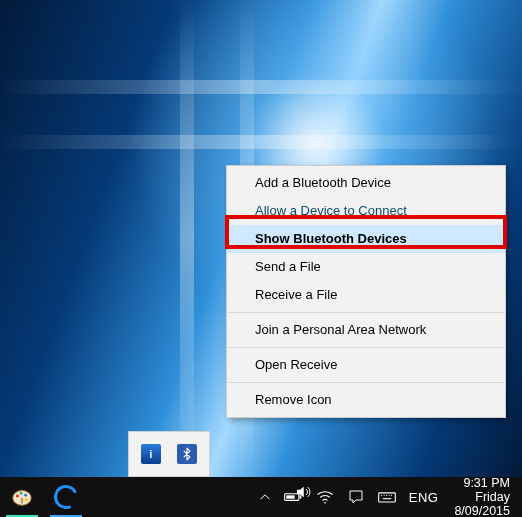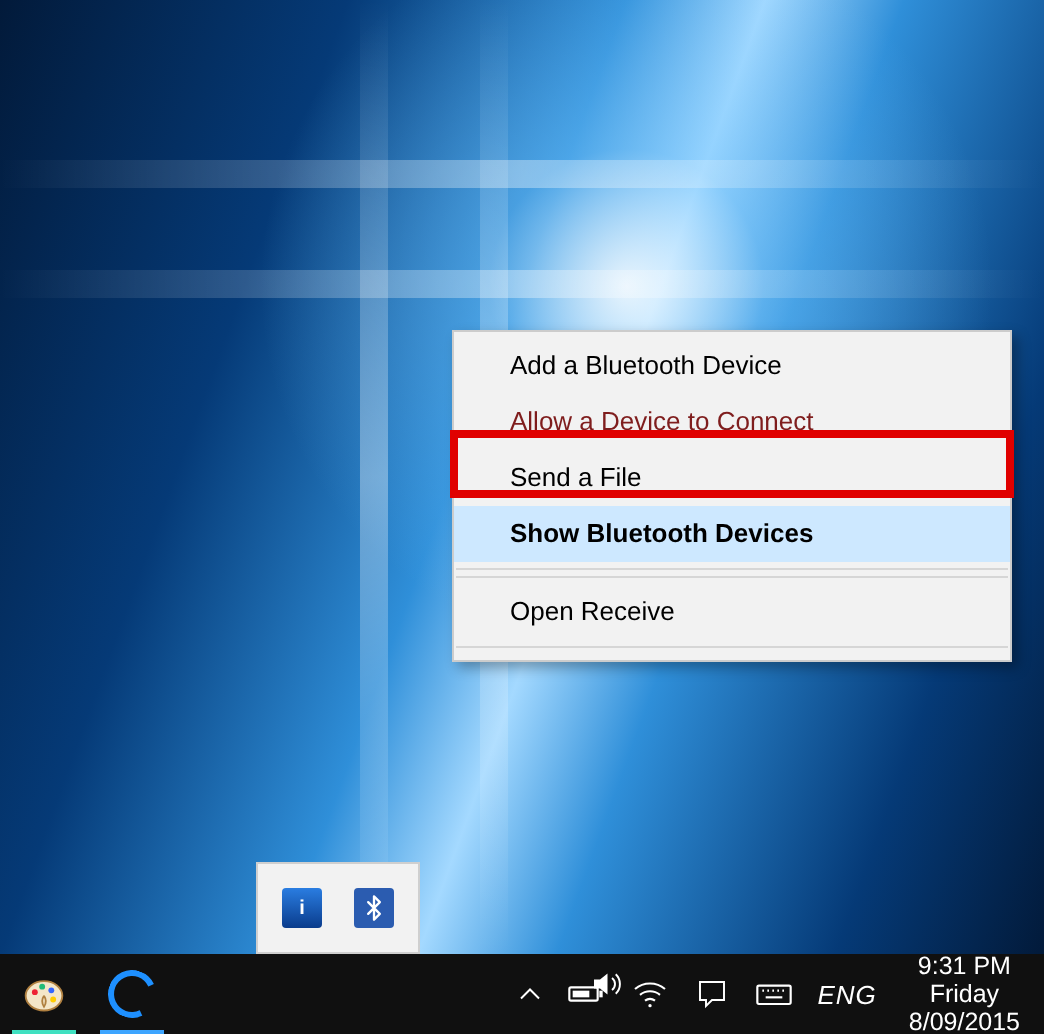--- a/index.html
+++ b/index.html
@@ -39,21 +39,21 @@
     position: absolute; left: 226px; top: 165px; width: 280px;
     background: #f2f2f2; border: 1px solid #cccccc;
     box-shadow: 3px 3px 6px rgba(0,0,0,0.3);
     padding: 3px 0;
   }
   .menu-item {
     padding: 5px 14px 5px 28px;
     line-height: 18px; white-space: nowrap;
     color: #000;
   }
-  .menu-item.disabled { color: #7f1d1d; }
+  .menu-item.disabled { color: #0c4a6e; }
   .menu-item.highlight { background: #cde8ff; font-weight: bold; }
   .menu-sep { height: 1px; background: #d6d6d6; margin: 3px 1px; }
 
   
   .red-box {
     position: absolute; left: 225px; top: 215px; width: 282px; height: 34px;
     border: 4px solid #e00000; pointer-events: none;
   }
 
   
@@ -72,22 +72,22 @@
     width: 24px; height: 24px; border-radius: 50%; border: 3px solid #1e90ff;
     border-right-color: transparent; transform: rotate(20deg);
   }
   .paint-icon {
     width: 24px; height: 22px; display:flex; align-items:center; justify-content:center;
   }
   .taskbar .spacer { flex: 1; }
   .taskbar .tray { display:flex; align-items:center; gap: 12px; padding-right: 8px; height:100%; }
   .tray-toggle { width: 36px; height:40px; display:flex; align-items:center; justify-content:center; }
   .tray-icon { display:flex; align-items:center; justify-content:center; height:40px; }
-  .tray .lang { font-size:13px; letter-spacing:0.5px;font-style:italic; }
-  .tray .clock { text-align:center; font-size:12.5px; line-height:14px; padding: 0 4px; }
+  .tray .lang { font-size:13px; letter-spacing:0.5px; }
+  .tray .clock { text-align:right; font-size:12.5px; line-height:14px; padding: 0 4px; }
   .svg-ic { width:18px; height:18px; stroke:#fff; fill:none; stroke-width:1.3; }
   .svg-ic-lg { width:20px; height:20px; stroke:#fff; fill:none; stroke-width:1.3; }
 
   
   .tray-row2 { position:absolute; right: 210px; bottom: -2px; height: 36px; display:flex; align-items:flex-start; }
 </style>
 </head>
 <body>
 
 <div class="desktop">
@@ -106,26 +106,29 @@
       <svg viewBox="0 0 24 24" width="14" height="14" fill="none" stroke="#fff" stroke-width="2" stroke-linejoin="round" stroke-linecap="round">
         <path d="M7 7l10 10-5 5V2l5 5L7 17"></path>
       </svg>
     </div>
   </div>
 </div>
 
 <div class="context-menu" id="ctx-menu">
     <div class="menu-item">Add a Bluetooth Device</div>
     <div class="menu-item disabled">Allow a Device to Connect</div>
+    <div class="menu-item highlight">Show Bluetooth Devices</div>
     <div class="menu-item">Send a File</div>
-    <div class="menu-item highlight">Show Bluetooth Devices</div>
+    <div class="menu-item">Receive a File</div>
     <div class="menu-sep"></div>
+    <div class="menu-item">Join a Personal Area Network</div>
     <div class="menu-sep"></div>
     <div class="menu-item">Open Receive</div>
     <div class="menu-sep"></div>
+    <div class="menu-item">Remove Icon</div>
   </div>
 
 <div class="red-box"></div>
 
 <div class="taskbar">
   <div class="pinned">
     <div class="pin">
       <span class="paint-icon">
         <svg viewBox="0 0 24 24" width="22" height="22">
           <ellipse cx="12" cy="13" rx="10" ry="8" fill="#f4e6c8" stroke="#b08040" stroke-width="1"></ellipse>

